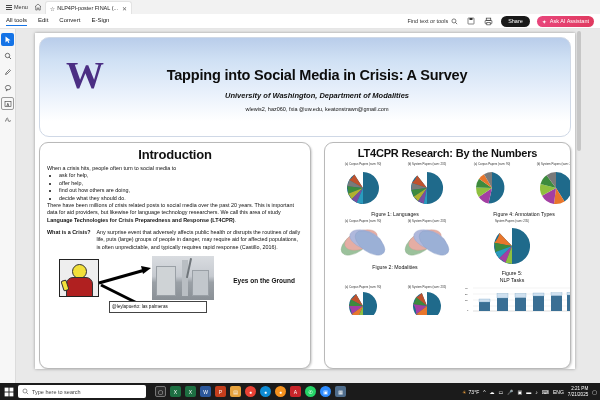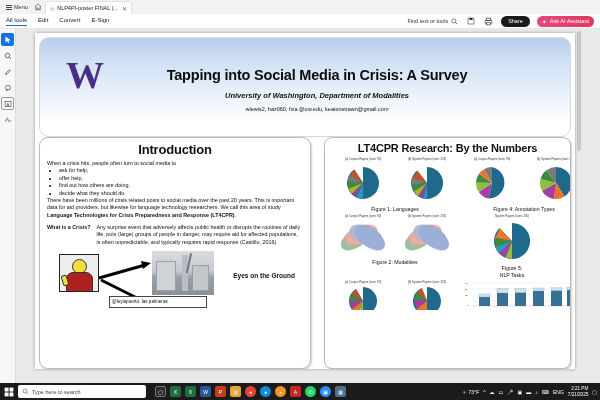--- a/index.html
+++ b/index.html
@@ -89,29 +89,29 @@
   .wlogo {
     position: absolute; left: 26px; top: 22px;
     font-family: "Liberation Serif", serif; font-weight: bold; font-size: 38px;
     color: #4b2e83; line-height: 0.8; letter-spacing: -1px;
   }
   .ptitle { font-size: 14.5px; font-weight: bold; color: #0d0d0d; letter-spacing: -0.2px; margin-left: 24px; }
   .pauthors { font-size: 12.5px; color: #111; margin-top: 7px; margin-left: 24px; }
   .paffil { font-size: 7.5px; font-weight: bold; font-style: italic; color: #111; margin-top: 8px; margin-left: 24px;}
   .pemails { font-size: 5.5px; color: #111; margin-top: 6px; margin-left: 24px; }
 
-  .pcols { flex: 1; display: flex; gap: 13px; min-height: 0; }
+  .pcols { flex: 1; display: flex; gap: 13px; margin-top: 5px; min-height: 0; }
 
   .panel {
     background: #ffffff; border: 1px solid #b9b9b9; border-radius: 9px;
     box-shadow: 1px 1px 2px rgba(0,0,0,.18);
     padding: 4px 7px; overflow: hidden;
   }
   .panel.left { width: 272px; flex: none; }
-  .panel.right { flex: 1; border-radius: 8px; }
+  .panel.right { flex: 1; }
 
   .panelhead { text-align: center; font-size: 13px; font-weight: bold; color: #111; margin-bottom: 3px; letter-spacing: -.2px;}
   .panelhead.small { font-size: 11px; }
 
   .ptext { font-size: 5.4px; color: #111; line-height: 1.35; }
   .ptext ul { margin: 0 0 0 12px; padding: 0; }
   .ptext li { font-size: 5.4px; line-height: 1.38; list-style: disc; }
   .ptext b { font-weight: bold; }
   .crisisrow { display: flex; gap: 6px; margin-top: 5px; }
   .crisislbl { font-size: 5.4px; font-weight: bold; white-space: nowrap; color: #111; }

